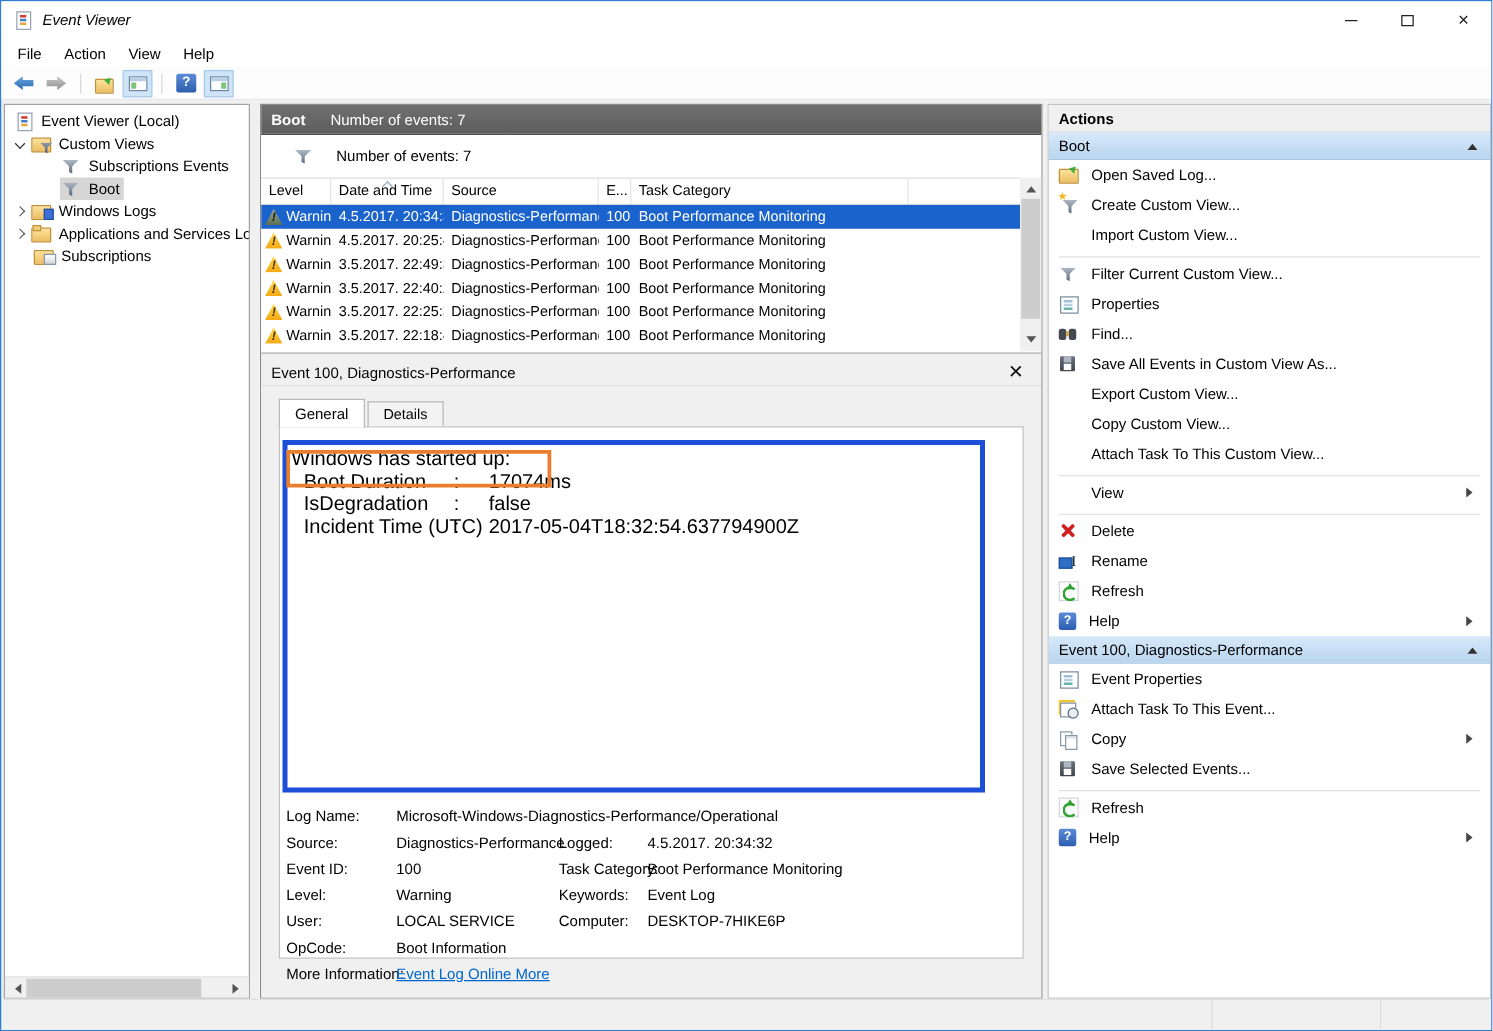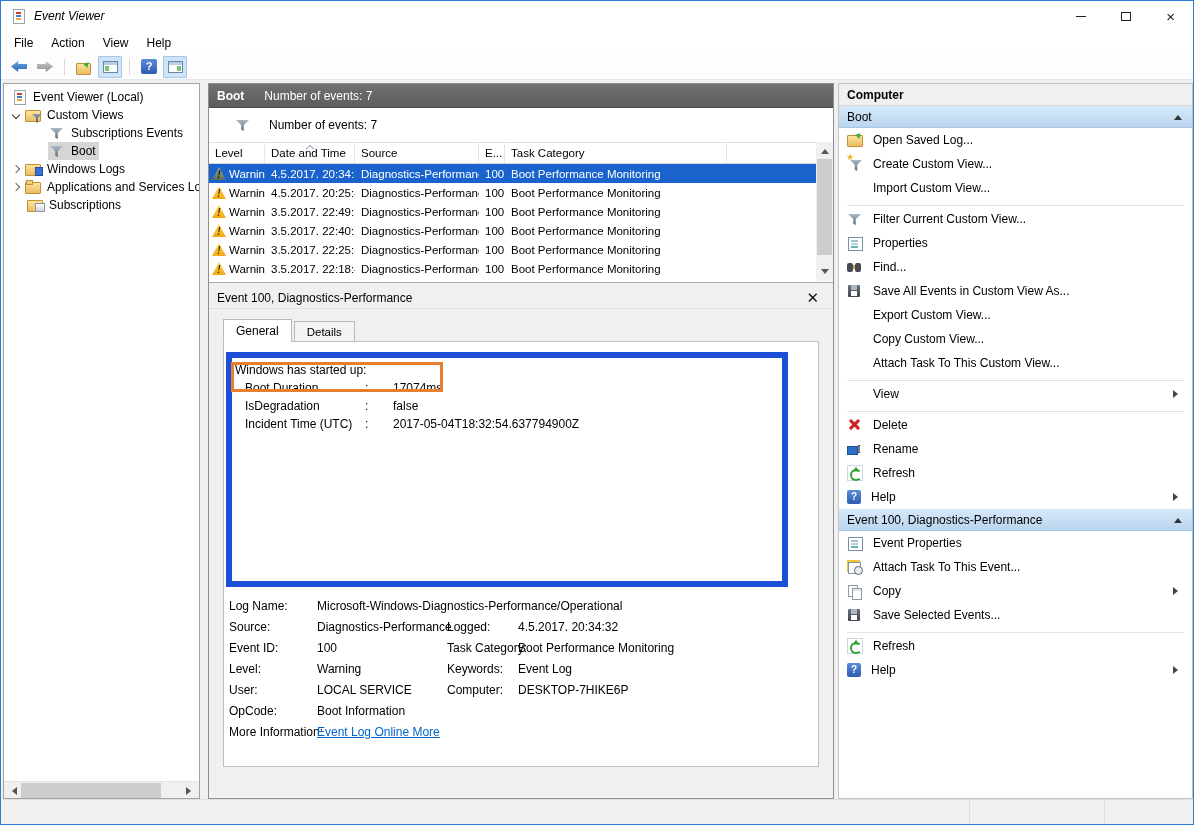--- a/index.html
+++ b/index.html
@@ -95,21 +95,21 @@
 
   
   .preview{flex:1;background:#f0f0f0;display:flex;flex-direction:column;overflow:hidden;}
   .phead{height:22px;flex:none;display:flex;align-items:center;padding:0 8px;border-bottom:1px solid #e2e2e2;}
   .phead-close{margin-left:auto;font-size:15px;line-height:1;color:#111;cursor:default;padding-right:6px;}
   .tabsrow{height:32px;flex:none;display:flex;align-items:flex-end;padding-left:14px;position:relative;z-index:2;}
   .tab{border:1px solid #b9b9b9;border-bottom:none;padding:0 12px;display:flex;align-items:center;cursor:default;}
   .tab.active{background:#fff;height:23px;margin-bottom:-1px;position:relative;z-index:3;}
   .tab.inactive{background:#f3f3f3;height:20px;margin-left:2px;font-size:11.5px;}
   .frame{height:426px;flex:none;margin:0 14px;background:#fff;border:1px solid #c0c0c0;position:relative;}
-  .descbox{margin:10px 30px 0 2px;height:235px;border:6px solid #1d4ed8;background:#fff;position:relative;padding-top:3px;font-size:12px;}
+  .descbox{margin:10px 30px 0 2px;height:282px;border:4px solid #1d4ed8;background:#fff;position:relative;padding-top:3px;font-size:16px;}
   .desc-intro{padding-left:3px;line-height:18px;white-space:nowrap;}
   .drow{display:grid;grid-template-columns:120px 28px auto;padding-left:13px;line-height:18px;white-space:nowrap;}
   .annotation{position:absolute;left:-1px;top:4px;width:212px;height:30px;border:3px solid #e87e2e;pointer-events:none;}
   .gridblock{margin-top:8px;}
   .grow{display:grid;grid-template-columns:88px 130px 71px auto;padding-left:5px;height:21px;align-items:center;font-size:12px;}
   .grow span{white-space:nowrap;overflow:visible;}
   .link{color:#0066cc;text-decoration:underline;grid-column:2/5;cursor:pointer;}
 
   
   .actions-title{height:22px;background:#f0f0f0;border-bottom:1px solid #d9d9d9;display:flex;align-items:center;padding-left:8px;font-weight:bold;}
@@ -463,21 +463,21 @@
           </div>
         <div class="grow">
           <span class="gl">More Information:</span>
           <span class="gv link">Event Log Online More</span>
         </div>
       </div>
     </div>
   </div>
 
   <div class="actions-pane">
-    <div class="actions-title">Computer</div>
+    <div class="actions-title">Actions</div>
 
     <div class="section-header">
       <span>Boot</span>
       <span class="collapse"></span>
     </div>
     <div>
 
         <div class="aitem">
           <span class="aicon ic-folder-open"></span>
           <span class="alabel">Open Saved Log...</span>

